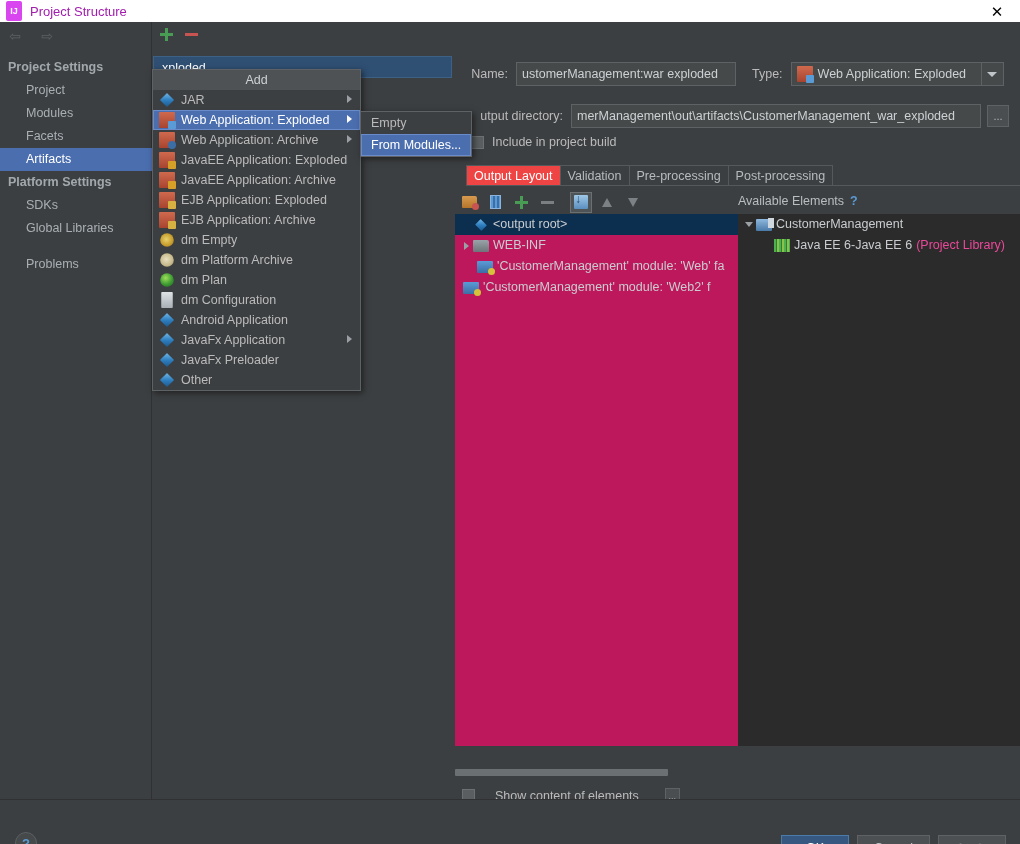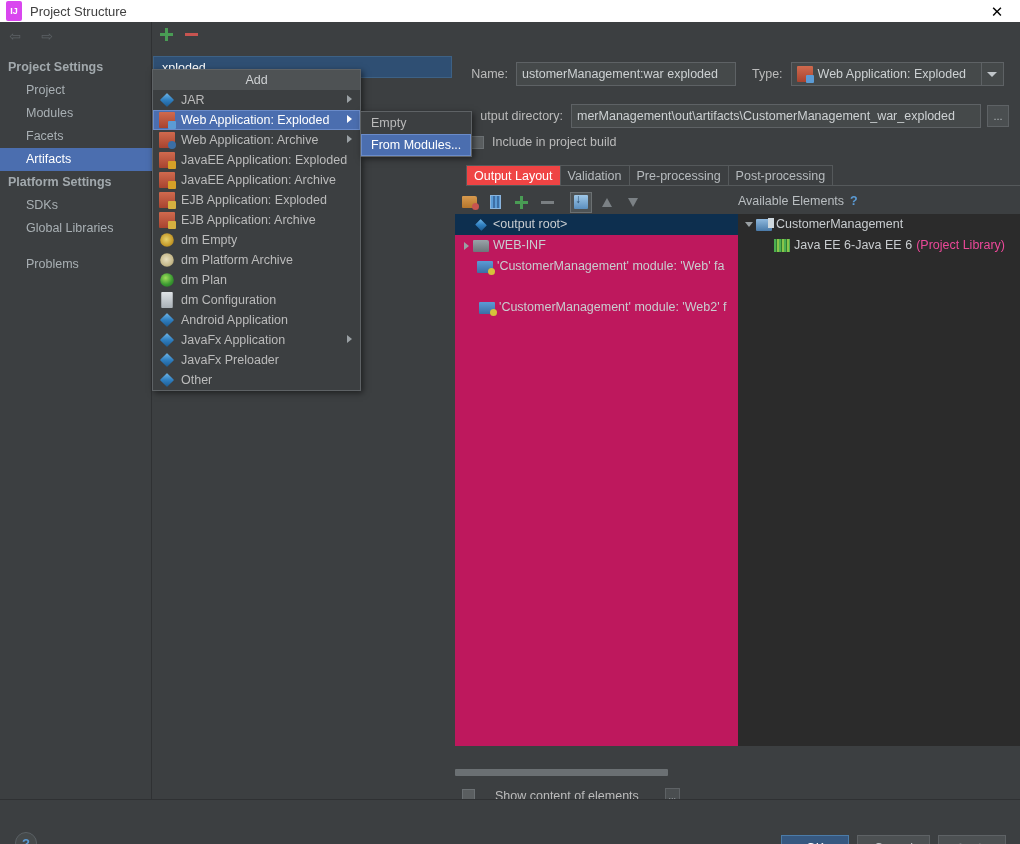--- a/index.html
+++ b/index.html
@@ -20,21 +20,21 @@
     display: flex; align-items: center;
     font-size: 12.5px;
   }
   .tb-icon {
     width: 16px; height: 20px; margin-left: 6px; margin-right: 8px;
     background: #d946ef; color: #ffffff; border-radius: 2px;
     font-size: 9px; font-weight: bold;
     display: flex; align-items: center; justify-content: center;
     font-family: "Liberation Sans", sans-serif;
   }
-  .tb-title { font-size: 13px; color: #404040; }
+  .tb-title { font-size: 13px; color: #a21caf; }
   .tb-close {
     position: absolute; right: 0; top: 0; width: 46px; height: 22px;
     display: flex; align-items: center; justify-content: center;
     color: #000; font-size: 15px; line-height: 1;
   }
 
   
   .body { position: absolute; left: 0; top: 22px; width: 1020px; height: 822px; background: #3c3f41; }
 
   
@@ -338,21 +338,21 @@
             <span class="twist">
                 <i class="r"></i>
               </span>
             <span class="ticon ic-folder"></span>
             <span>WEB-INF</span>
           </div>
           <div class="trow" style="padding-left:22px;">
             <span class="ticon ic-module"></span>
             <span>'CustomerManagement' module: 'Web' fa</span>
           </div>
-          <div class="trow" style="padding-left:24px;margin-top:20px;">
+          <div class="trow" style="padding-left:8px;">
             <span class="ticon ic-module"></span>
             <span>'CustomerManagement' module: 'Web2' f</span>
           </div>
         </div>
 
         <div class="tree-right">
           <div class="trow">
             <span class="twist">
                 <i class="d"></i>
               </span>

